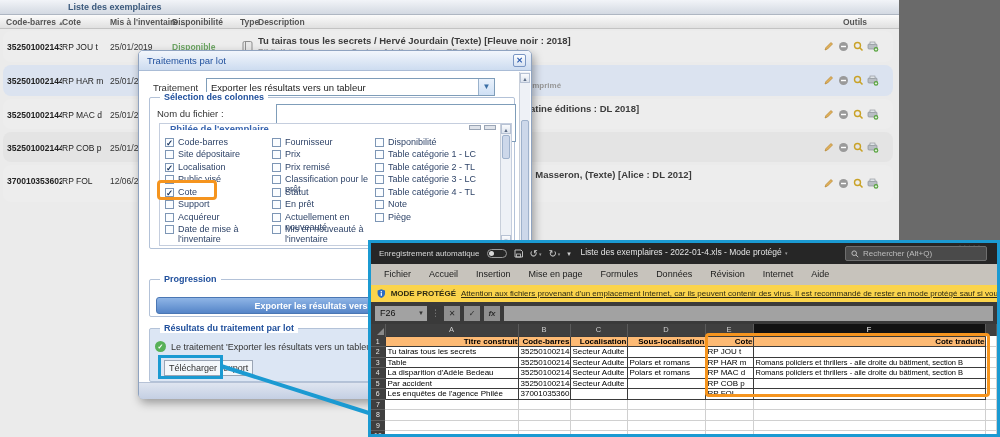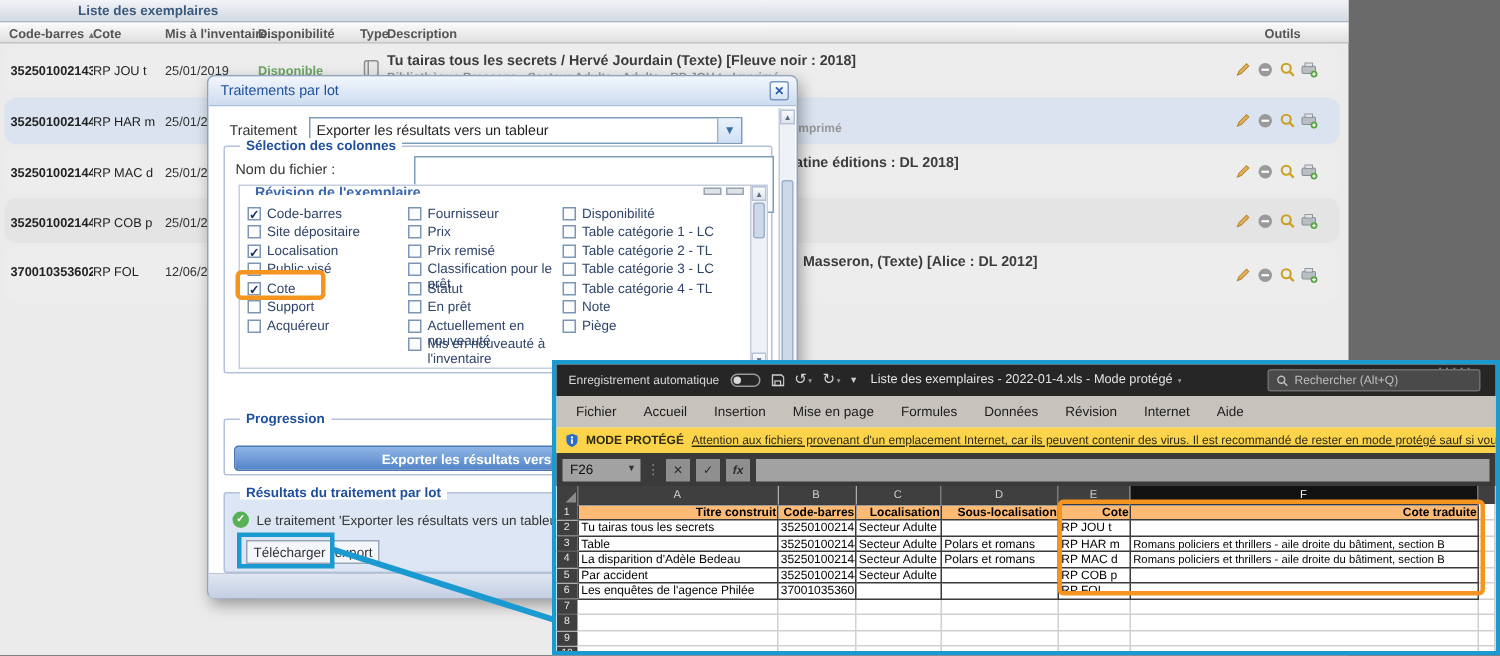--- a/index.html
+++ b/index.html
@@ -4,21 +4,21 @@
 <style>
   * { margin:0; padding:0; box-sizing:border-box; }
   html,body { background:#555; }
   body { font-family:"Liberation Sans", sans-serif; }
   #stage { position:relative; width:1000px; height:437px; background:#6a6a6a; overflow:hidden; margin:0 auto; }
 
   
   #app { position:absolute; left:0; top:0; width:899px; height:437px; background:#ebebeb; }
   #app-titlebar { position:absolute; left:0; top:0; width:100%; height:15px;
     background:linear-gradient(#f2f4f8,#d3d9e2); border-bottom:1px solid #aeb6c2; }
-  #app-title { position:absolute; left:8px; top:2px; font-size:9px; font-weight:bold; color:#3c5a7d;padding-left:44px; }
+  #app-title { position:absolute; left:24px; top:2px; font-size:9px; font-weight:bold; color:#3c5a7d;padding-left:44px; }
   #app-colhead { position:absolute; left:0; top:15px; width:100%; height:14px;
     background:linear-gradient(#fbfbfb,#e0e0e0); border-bottom:1px solid #c3c3c3; }
   .colh { position:absolute; top:2px; font-size:8.5px; font-weight:bold; color:#555; white-space:nowrap; }
   .sorticon { font-size:6px; color:#777; margin-left:2px; }
 
   .lrow { position:absolute; left:3px; width:890px; border-radius:8px; }
   .c { position:absolute; font-size:8.5px; color:#222; white-space:nowrap; overflow:hidden; }
   .c.bar  { left:4px;  top:11px; width:55px; font-weight:bold; }
   .c.cote { left:59px; top:11px; width:46px; }
   .c.date { left:107px;top:11px; width:58px; color:#333; }
@@ -345,21 +345,21 @@
       <span id="treat-arrow">▼</span>
     </div>
 
     <div class="fieldset" id="fs-cols">
       <span class="legend">Sélection des colonnes</span>
     </div>
     <span class="mlabel" style="left:18px;top:57px">Nom du fichier :</span>
     <div id="fn-input">Liste des exemplaires - 2022-01-4</div>
 
     <div id="listbox">
-      <div id="grp-clip"><span>Révision de l'exemplaire</span></div>
+      <div id="grp-clip"><span>Philée de l'exemplaire</span></div>
       <span class="minibtn" style="right:30px"></span>
       <span class="minibtn" style="right:15px"></span>
 
       <div class="cbi" style="left:5px;top:13px;width:105px">
           <span class="cb on"></span>
           <span class="cbl">Code-barres</span>
         </div>
       <div class="cbi" style="left:5px;top:25px;width:105px">
           <span class="cb"></span>
           <span class="cbl">Site dépositaire</span>
@@ -376,20 +376,24 @@
           <span class="cb on"></span>
           <span class="cbl">Cote</span>
         </div>
       <div class="cbi" style="left:5px;top:75px;width:105px">
           <span class="cb"></span>
           <span class="cbl">Support</span>
         </div>
       <div class="cbi" style="left:5px;top:88px;width:105px">
           <span class="cb"></span>
           <span class="cbl">Acquéreur</span>
+        </div>
+      <div class="cbi" style="left:5px;top:100px;width:108px">
+          <span class="cb"></span>
+          <span class="cbl">Date de mise à l'inventaire</span>
         </div>
 
       <div class="cbi" style="left:112px;top:13px;width:103px">
           <span class="cb"></span>
           <span class="cbl">Fournisseur</span>
         </div>
       <div class="cbi" style="left:112px;top:25px;width:103px">
           <span class="cb"></span>
           <span class="cbl">Prix</span>
         </div>

